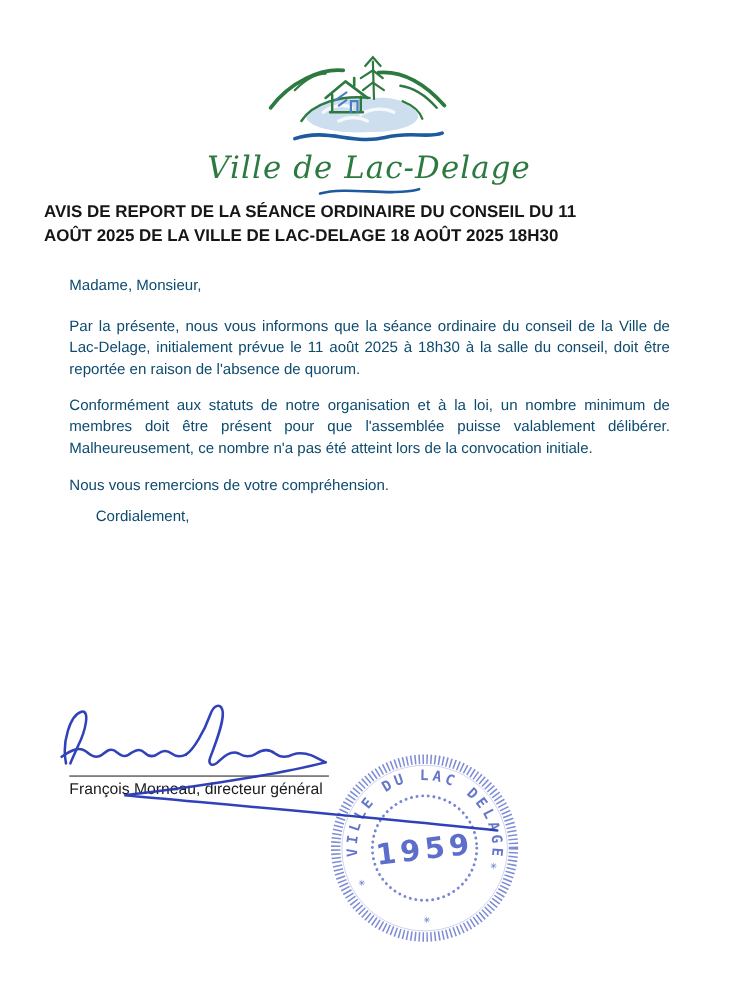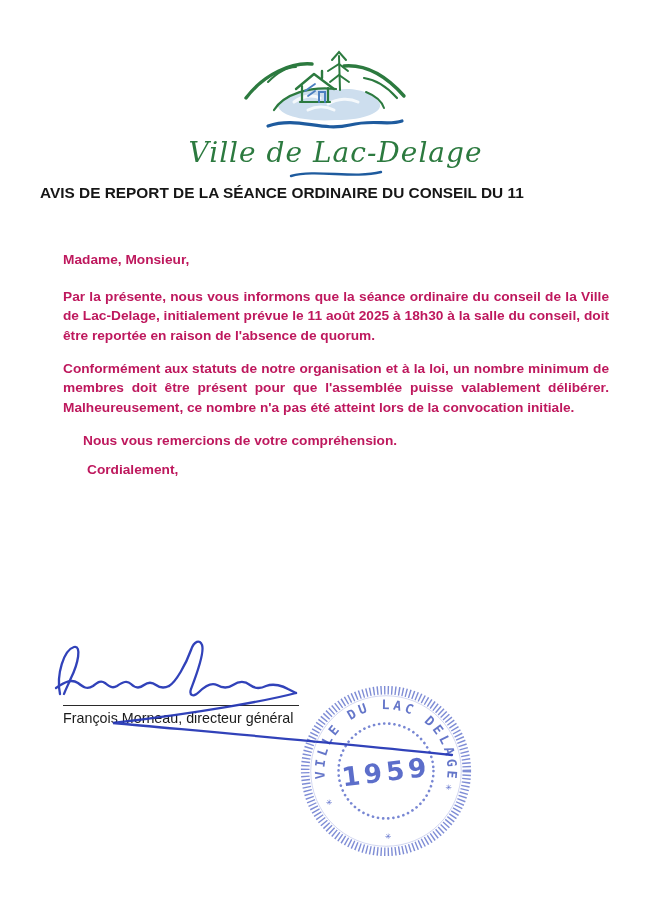--- a/index.html
+++ b/index.html
@@ -28,26 +28,26 @@
   .title{
     position:absolute;top:182px;left:40px;right:40px;
     font-weight:bold;
     font-size:15.4px;
     line-height:21.5px;
     color:#161616;
   }
   
   .body-text{
     position:absolute;top:250px;left:63px;width:546px;
-    font-size:13.7px;line-height:19.5px;color:#be185d;font-weight:bold;
+    font-size:13.7px;line-height:19.5px;color:#0c4a6e;
   }
   .body-text p{margin:0 0 13.5px 0;text-align:justify;}
   .body-text p.salutation{margin-bottom:17px;text-align:left;}
   .body-text p.excuse{margin-bottom:22px;}
-  .body-text p.thanks{margin-bottom:10px;text-align:left;margin-left:20px;}
+  .body-text p.thanks{margin-bottom:10px;text-align:left;}
   .body-text p.closing{text-align:left;margin-left:24px;}
   
   .signature-svg{position:absolute;left:40px;top:636px;z-index:3;pointer-events:none;}
   .signature-rule{
     position:absolute;left:63px;top:705px;width:236px;height:0;
     border-top:1.8px solid #2a2a2a;z-index:2;
   }
   .signatory{
     position:absolute;left:63px;top:710px;
     font-size:14.3px;color:#1b1b1b;z-index:1;
@@ -97,20 +97,21 @@
 
     <div class="logo-wordmark">Ville de Lac-Delage</div>
 
     <svg class="logo-underswoosh" width="96" height="10" viewBox="0 0 96 10">
       <path d="M3 7 C28 0 66 10 93 3" fill="none" stroke="#1e5b9e" stroke-width="2.4" stroke-linecap="round"></path>
     </svg>
   </div>
 
   <div class="title">
     <div>AVIS DE REPORT DE LA SÉANCE ORDINAIRE DU CONSEIL DU 11</div>
+    <div>AOÛT 2025 DE LA VILLE DE LAC-DELAGE 18 AOÛT 2025 18H30</div>
   </div>
 
   <div class="body-text">
     <p class="salutation">Madame, Monsieur,</p>
     <p>Par la présente, nous vous informons que la séance ordinaire du conseil de la Ville de Lac-Delage, initialement prévue le 11 août 2025 à 18h30 à la salle du conseil, doit être reportée en raison de l'absence de quorum.</p>
     <p>Conformément aux statuts de notre organisation et à la loi, un nombre minimum de membres doit être présent pour que l'assemblée puisse valablement délibérer. Malheureusement, ce nombre n'a pas été atteint lors de la convocation initiale.</p>
     <p class="thanks">Nous vous remercions de votre compréhension.</p>
     <p class="closing">Cordialement,</p>
   </div>
 

